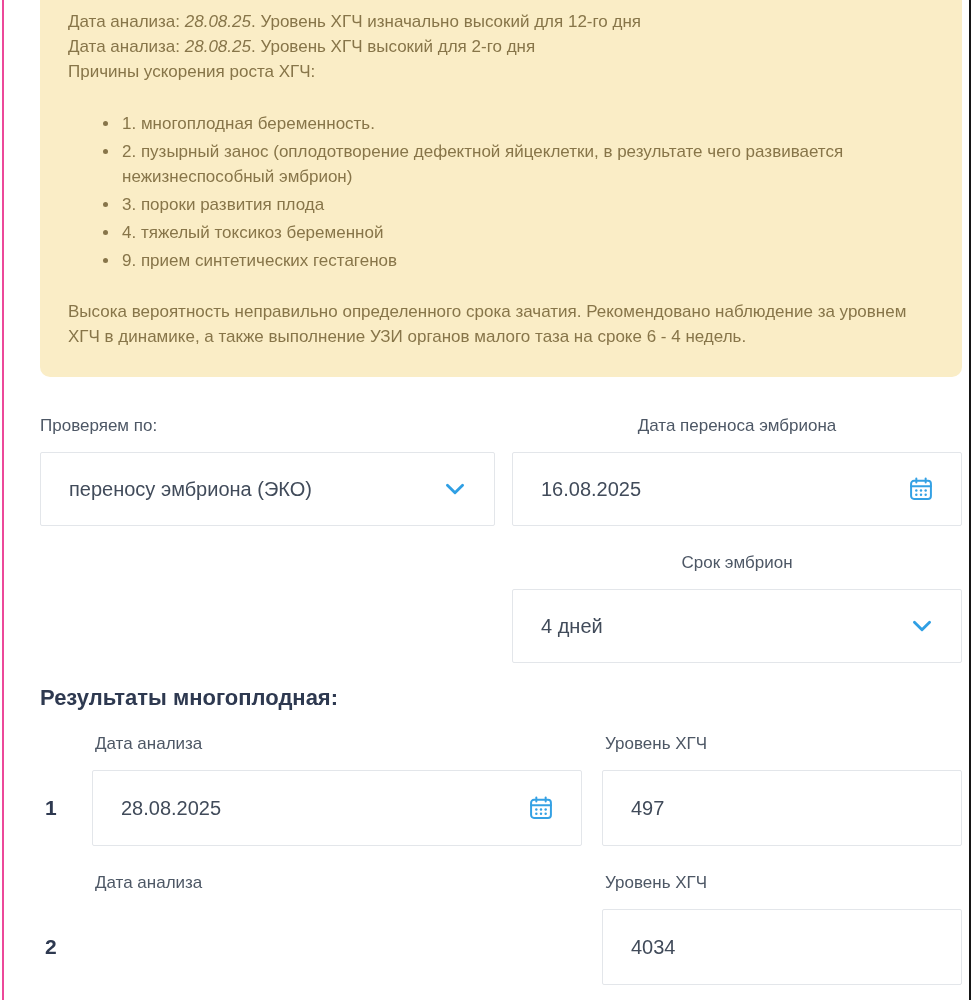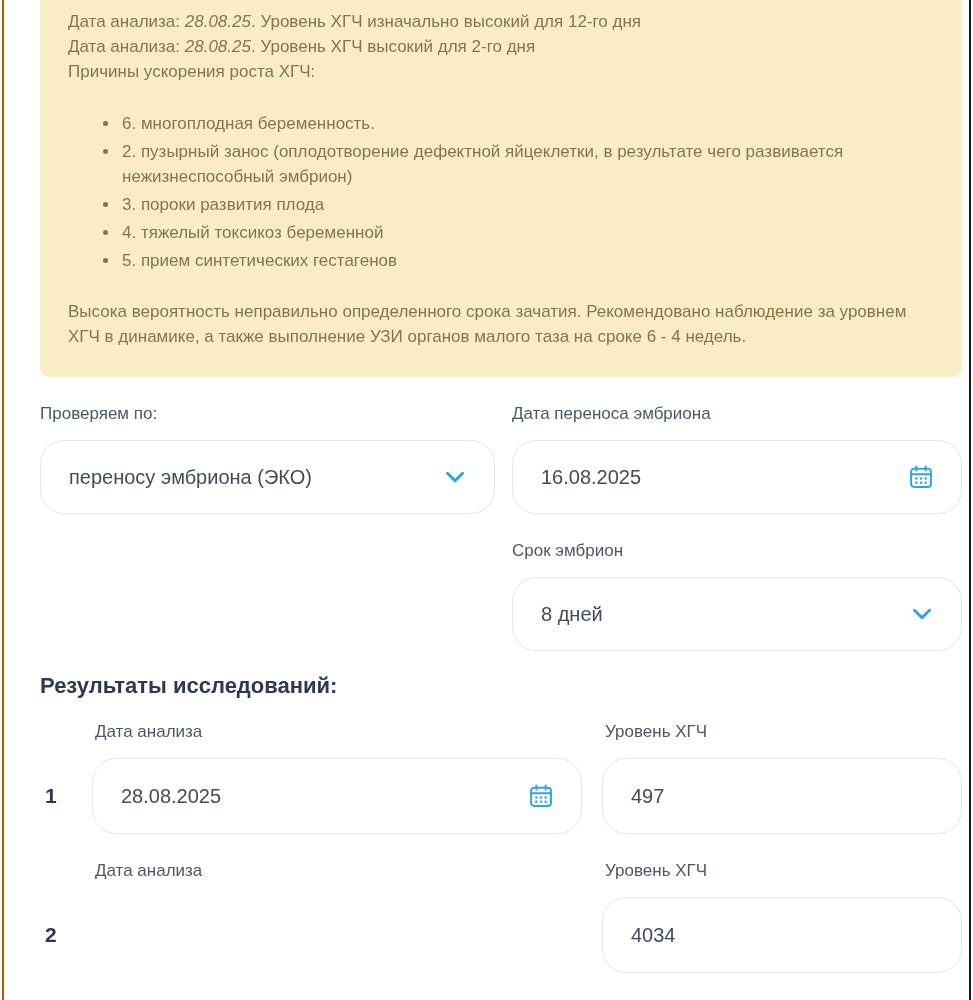--- a/index.html
+++ b/index.html
@@ -6,21 +6,21 @@
   html, body {
     margin: 0; padding: 0;
     width: 973px; height: 1000px;
     background: #ffffff;
     font-family: "Liberation Sans", "DejaVu Sans", sans-serif;
     overflow: hidden;
   }
   .screen {
     position: absolute;
     top: 0; bottom: 0; left: 2px; right: 2px;
-    border-left: 2px solid #a16207;
+    border-left: 2px solid #ec4899;
     border-right: 2px solid #161616;
     background: #ffffff;
   }
   .content {
     margin-left: 36px;
     margin-right: 7px;
   }
 
   
   .alert {
@@ -42,37 +42,37 @@
   .alert ul.causes li {
     line-height: 25px;
     margin-bottom: 3px;
     padding-left: 2px;
   }
   .alert .conclusion { max-width: 852px; }
 
   
   .form-grid {
     display: flex;
-    margin-top: 26px;
+    margin-top: 38px;
   }
   .col-left  { width: 455px; margin-right: 17px; }
-  .col-right { flex: 1; }
+  .col-right { flex: 1; text-align: center; }
 
   .field-label {
     display: block;
     font-size: 17px;
     color: #4d5765;
     line-height: 22px;
     margin-bottom: 15px;
   }
   .control {
     height: 74px;
     background: #ffffff;
     border: 1px solid #e3e6ea;
-    border-radius: 24px;
+    border-radius: 2px;
     display: flex;
     align-items: center;
     justify-content: space-between;
     padding: 0 26px 0 28px;
     font-size: 20px;
     color: #414b5a;
     cursor: pointer;
   }
   .control .value { white-space: nowrap; }
   .field + .field { margin-top: 26px; }
@@ -114,25 +114,25 @@
 <body>
 
 <div class="screen">
   <div class="content">
 
     <div class="alert">
       <p><span>Дата анализа: </span><span class="date-italic">28.08.25</span><span>. Уровень ХГЧ изначально высокий для 12-го дня</span></p>
       <p><span>Дата анализа: </span><span class="date-italic">28.08.25</span><span>. Уровень ХГЧ высокий для 2-го дня</span></p>
       <p>Причины ускорения роста ХГЧ:</p>
       <ul class="causes">
-        <li>6. многоплодная беременность.</li>
+        <li>1. многоплодная беременность.</li>
         <li>2. пузырный занос (оплодотворение дефектной яйцеклетки, в результате чего развивается нежизнеспособный эмбрион)</li>
         <li>3. пороки развития плода</li>
         <li>4. тяжелый токсикоз беременной</li>
-        <li>5. прием синтетических гестагенов</li>
+        <li>9. прием синтетических гестагенов</li>
       </ul>
       <p class="conclusion">Высока вероятность неправильно определенного срока зачатия. Рекомендовано наблюдение за уровнем ХГЧ в динамике, а также выполнение УЗИ органов малого таза на сроке 6 - 4 недель.</p>
     </div>
 
     <div class="form-grid">
       <div class="col-left">
         <div class="field">
           <label class="field-label">Проверяем по:</label>
           <div class="control">
             <span class="value">переносу эмбриона (ЭКО)</span>
@@ -161,32 +161,32 @@
                 <circle cx="8" cy="17" r="1.05" fill="#34a1e4" stroke="none"></circle>
                 <circle cx="12" cy="17" r="1.05" fill="#34a1e4" stroke="none"></circle>
                 <circle cx="16" cy="17" r="1.05" fill="#34a1e4" stroke="none"></circle>
               </svg>
             </span>
           </div>
         </div>
         <div class="field">
           <label class="field-label">Срок эмбрион</label>
           <div class="control">
-            <span class="value">8 дней</span>
+            <span class="value">4 дней</span>
             <span class="icon-btn">
               <svg class="chevron" viewBox="0 0 24 24" fill="none" stroke="#2f9fe4" stroke-width="2.6" stroke-linecap="round" stroke-linejoin="round">
                   <path d="M5 8.5 L12 15.5 L19 8.5"></path>
                 </svg>
             </span>
           </div>
         </div>
       </div>
     </div>
 
-    <h2 class="results-heading">Результаты исследований:</h2>
+    <h2 class="results-heading">Результаты многоплодная:</h2>
 
     <div class="result-row">
       <div class="row-num">1</div>
       <div class="row-field date-field">
         <label class="field-label">Дата анализа</label>
         <div class="control">
           <span class="value">28.08.2025</span>
           <span class="icon-btn">
             <svg class="calendar" viewBox="0 0 24 24" fill="none" stroke="#34a1e4" stroke-width="1.7" stroke-linecap="round">
               <rect x="3.5" y="5" width="17" height="15.5" rx="2.5"></rect>

